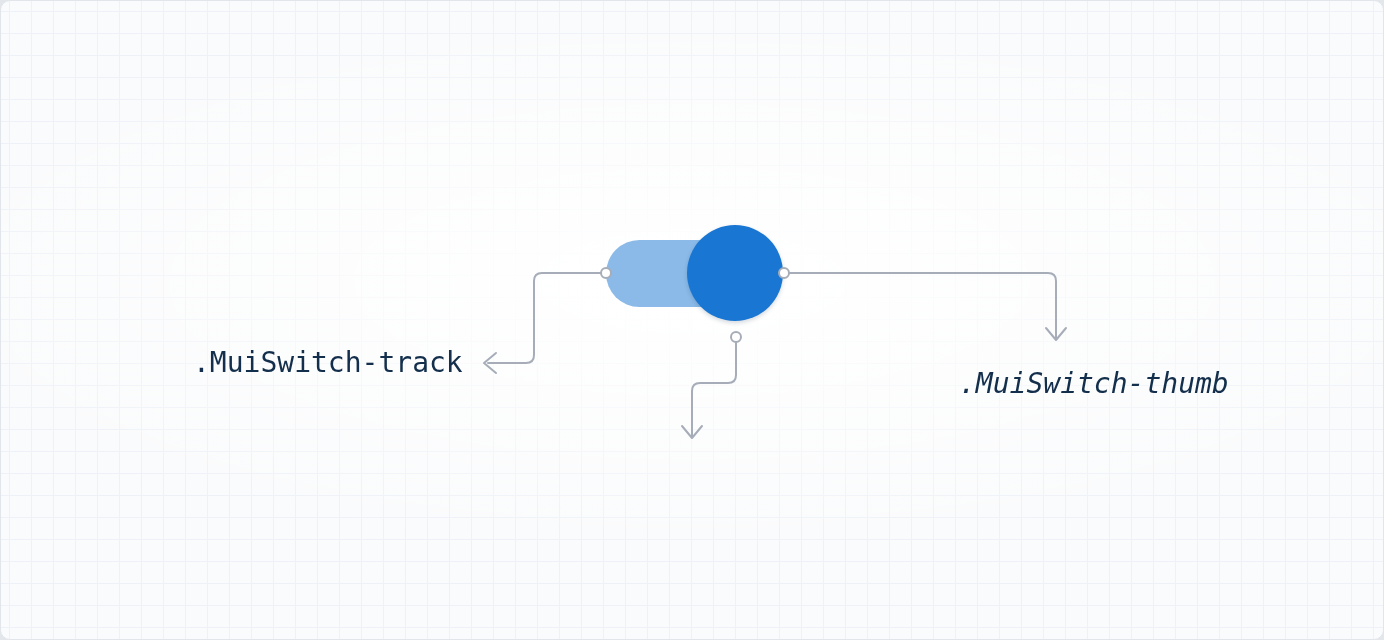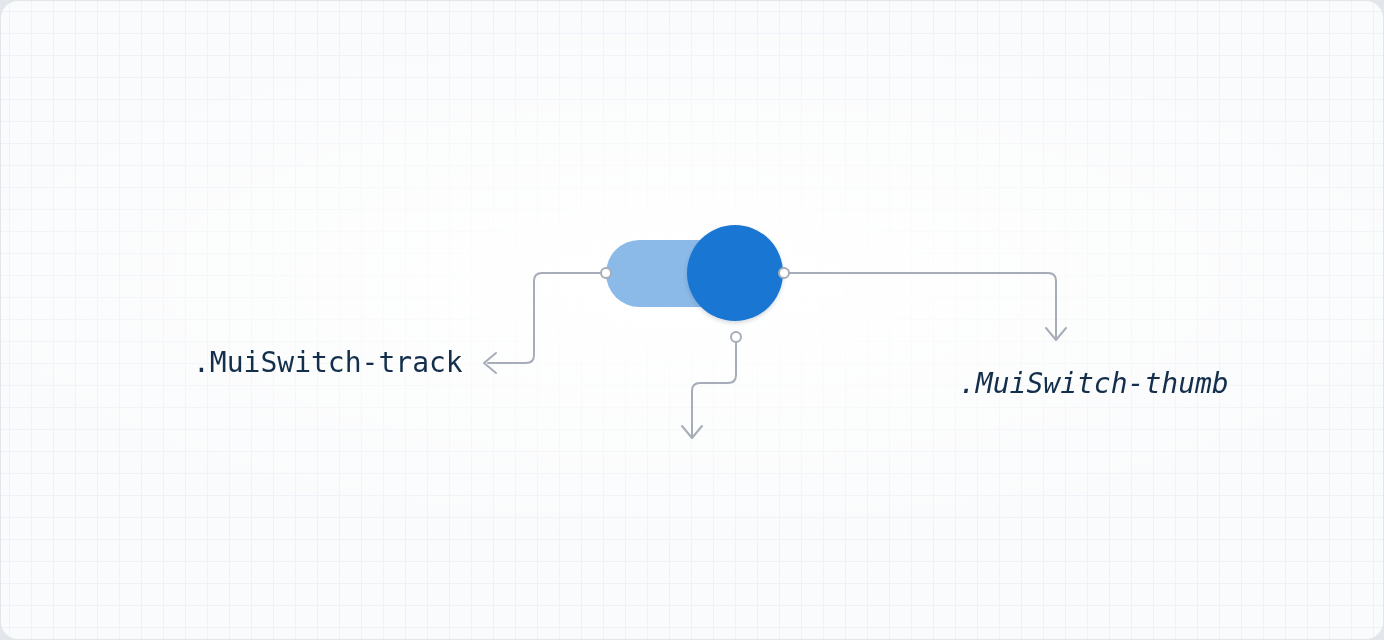--- a/index.html
+++ b/index.html
@@ -15,21 +15,21 @@
   * { margin: 0; padding: 0; box-sizing: border-box; }
   html, body {
     width: 1384px; height: 640px;
     background: var(--page-bg);
     font-family: "DejaVu Sans Mono", "Liberation Mono", monospace;
     overflow: hidden;
   }
   .canvas {
     position: relative;
     width: 1384px; height: 640px;
-    border-radius: 18px;
+    border-radius: 10px;
     border: 1px solid var(--canvas-border);
     background-color: var(--canvas-bg);
     background-image:
       radial-gradient(1000px 340px at 50% 44%, rgba(255,255,255,0.95) 10%, rgba(255,255,255,0.0) 80%),
       linear-gradient(to right, var(--grid-line) 1px, transparent 1px),
       linear-gradient(to bottom, var(--grid-line) 1px, transparent 1px);
     background-size: auto, 22px 22px, 22px 22px;
     background-position: 0 0, 8px 0, 0 10px;
     overflow: hidden;
   }

